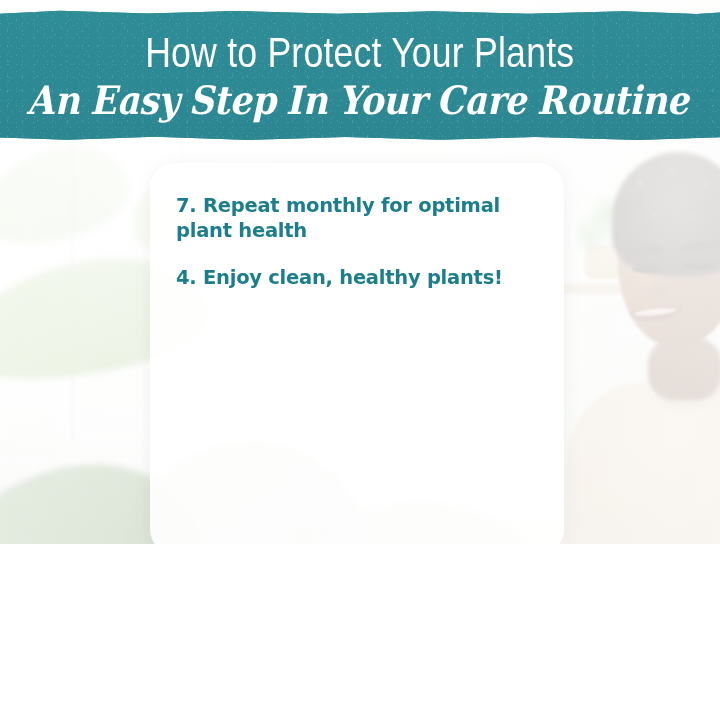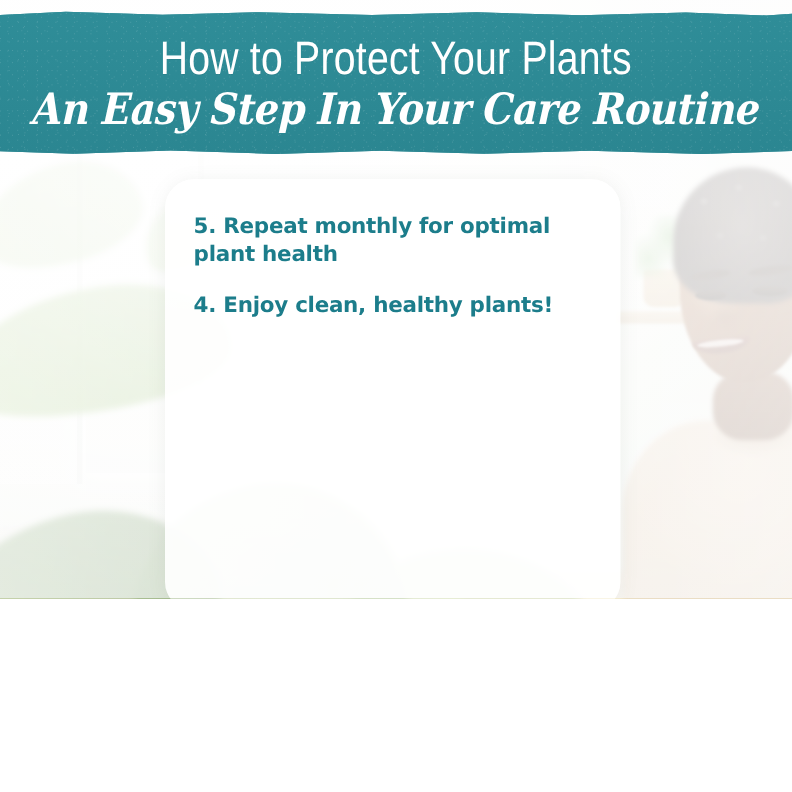--- a/index.html
+++ b/index.html
@@ -424,21 +424,21 @@
     <div class="veil-2"></div>
   </div>
 
   <div class="header-band">
     <div class="headline">How to Protect Your Plants</div>
     <div class="subhead">An Easy Step In Your Care Routine</div>
   </div>
 
   <div class="card">
     <ul class="steps">
-      <li class="step">5. Repeat monthly for optimal plant health</li>
+      <li class="step">7. Repeat monthly for optimal plant health</li>
       <li class="step">4. Enjoy clean, healthy plants!</li>
     </ul>
   </div>
 
   <div class="logo">
     <svg viewBox="0 0 150 150" xmlns="http://www.w3.org/2000/svg">
       <defs>
         <path id="arcTop" d="M 22,75 A 53,53 0 0 1 128,75"></path>
         <path id="arcBottom" d="M 26,75 A 49,49 0 0 0 124,75"></path>
         <clipPath id="innerClip">

